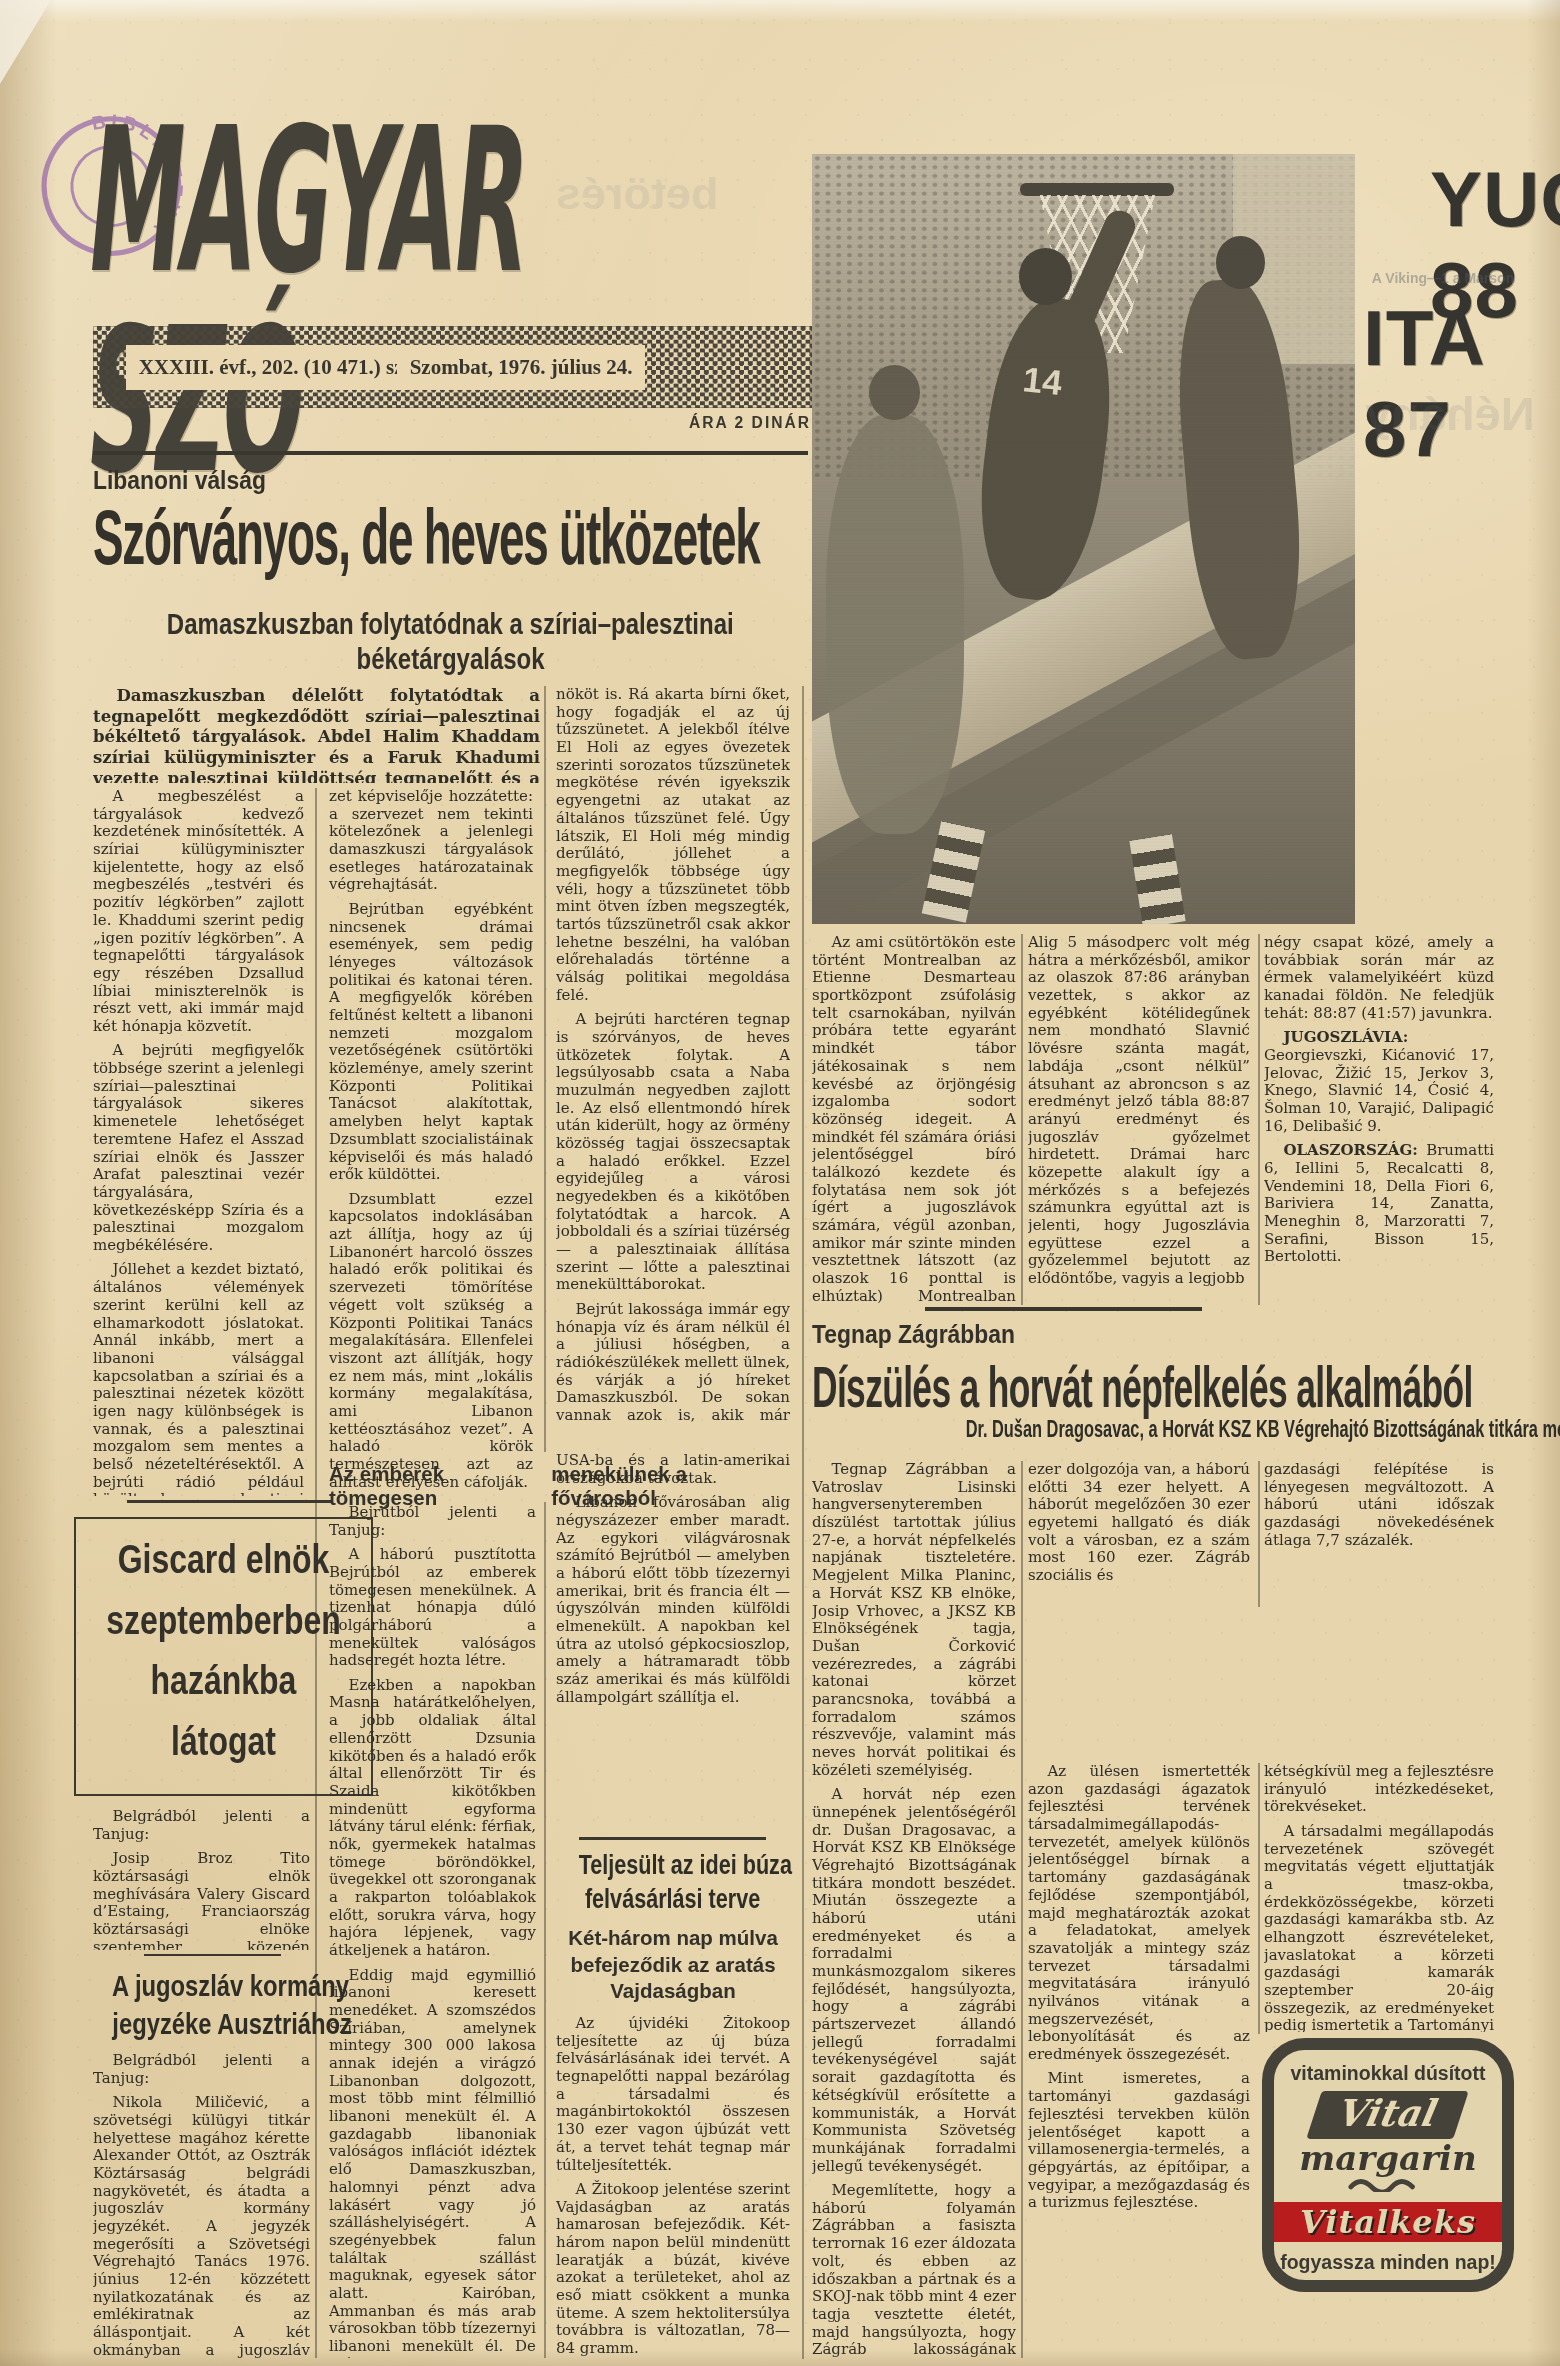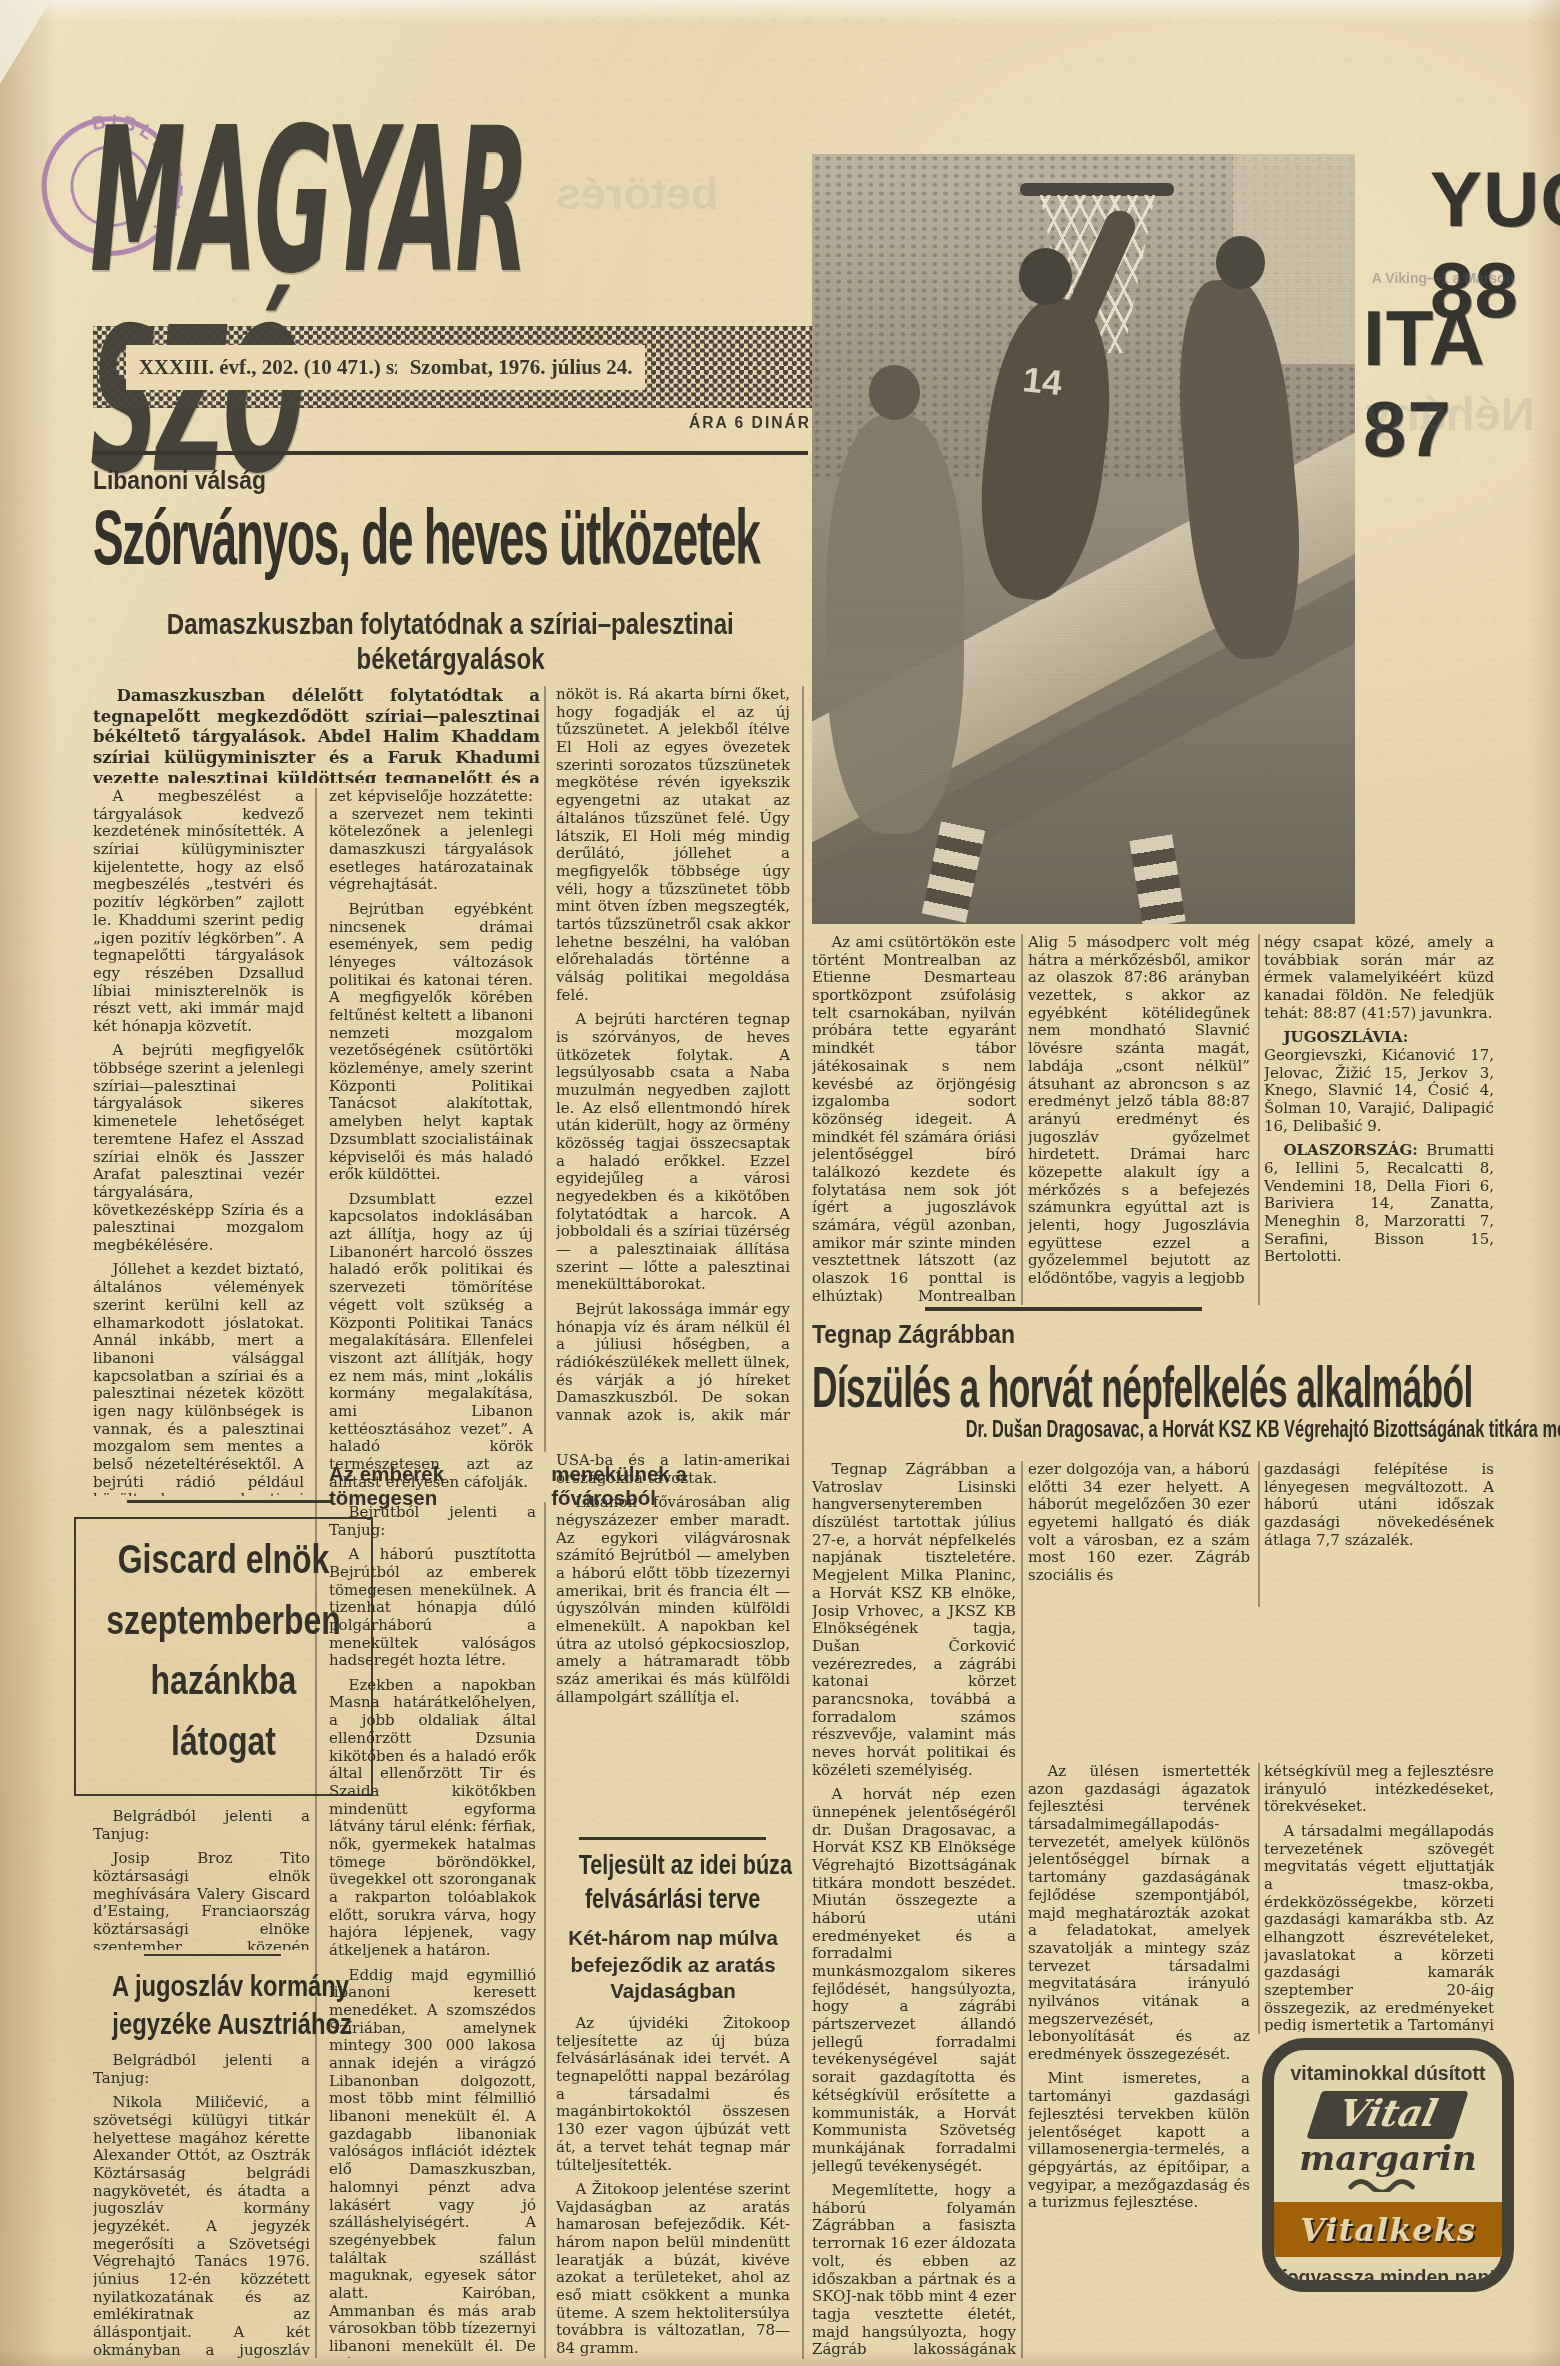--- a/index.html
+++ b/index.html
@@ -104,21 +104,21 @@
   .stat b{font-weight:bold;}
 
   .ad{left:1262px;top:2038px;width:252px;height:254px;box-sizing:border-box;border:12.7px solid #45423a;
     border-radius:43px;background:#e2d4ad;text-align:center;overflow:hidden;padding-top:11.7px;
     font-family:"Liberation Sans",sans-serif;color:#3b3931;}
   .ad-top{font-weight:bold;font-size:19.5px;}
   .ad-vital{display:inline-block;margin-top:5.9px;background:#45423a;color:#e6d8b1;transform:skewX(-18deg);
     padding:0 25px 3.9px;border-radius:3.9px;font-family:"DejaVu Serif",serif;font-style:italic;font-weight:bold;font-size:37px;}
   .ad-vital i{display:inline-block;transform:skewX(6deg);font-style:italic;}
   .ad-marg{font-family:"DejaVu Serif",serif;font-style:italic;font-weight:bold;font-size:34px;margin-top:0px;}
-  .ad-band{margin:5.9px 0 0;background:#a16207;height:55px;display:flex;align-items:center;justify-content:center;}
+  .ad-band{margin:5.9px 0 0;background:#b91c1c;height:40px;display:flex;align-items:center;justify-content:center;}
   .ad-keks{font-family:"DejaVu Serif",serif;font-style:italic;font-weight:bold;font-size:32px;color:#e2d4ad;
     letter-spacing:1px;text-shadow:2px 2px 0 #23211c;}
   .ad-slogan{font-weight:bold;font-size:19.5px;margin-top:8.8px;}
 </style>
 </head>
 <body>
 
 <div id="page">
 
   <div class="abs edge-t"></div>
@@ -142,21 +142,21 @@
 
   <div class="abs masthead">
     <span>MAGYAR SZÓ</span>
   </div>
   <div class="abs ghostmast" style="left:556px;top:168px">betörés</div>
 
   <div class="abs band">
     <div class="bandbox issue">XXXIII. évf., 202. (10 471.) sz.</div>
     <div class="bandbox datebox">Szombat, 1976. július 24.</div>
   </div>
-  <div class="abs price sans">ÁRA 6 DINÁR</div>
+  <div class="abs price sans">ÁRA 2 DINÁR</div>
 
   <div class="abs photo">
     <div class="ph ph-crowd"></div>
     <div class="ph ph-light"></div>
     <div class="ph ph-beam1"></div>
     <div class="ph ph-beam2"></div>
     <div class="ph ph-p2"></div>
     <div class="ph ph-h2"></div>
     <div class="ph ph-p3"></div>
     <div class="ph ph-h3"></div>

